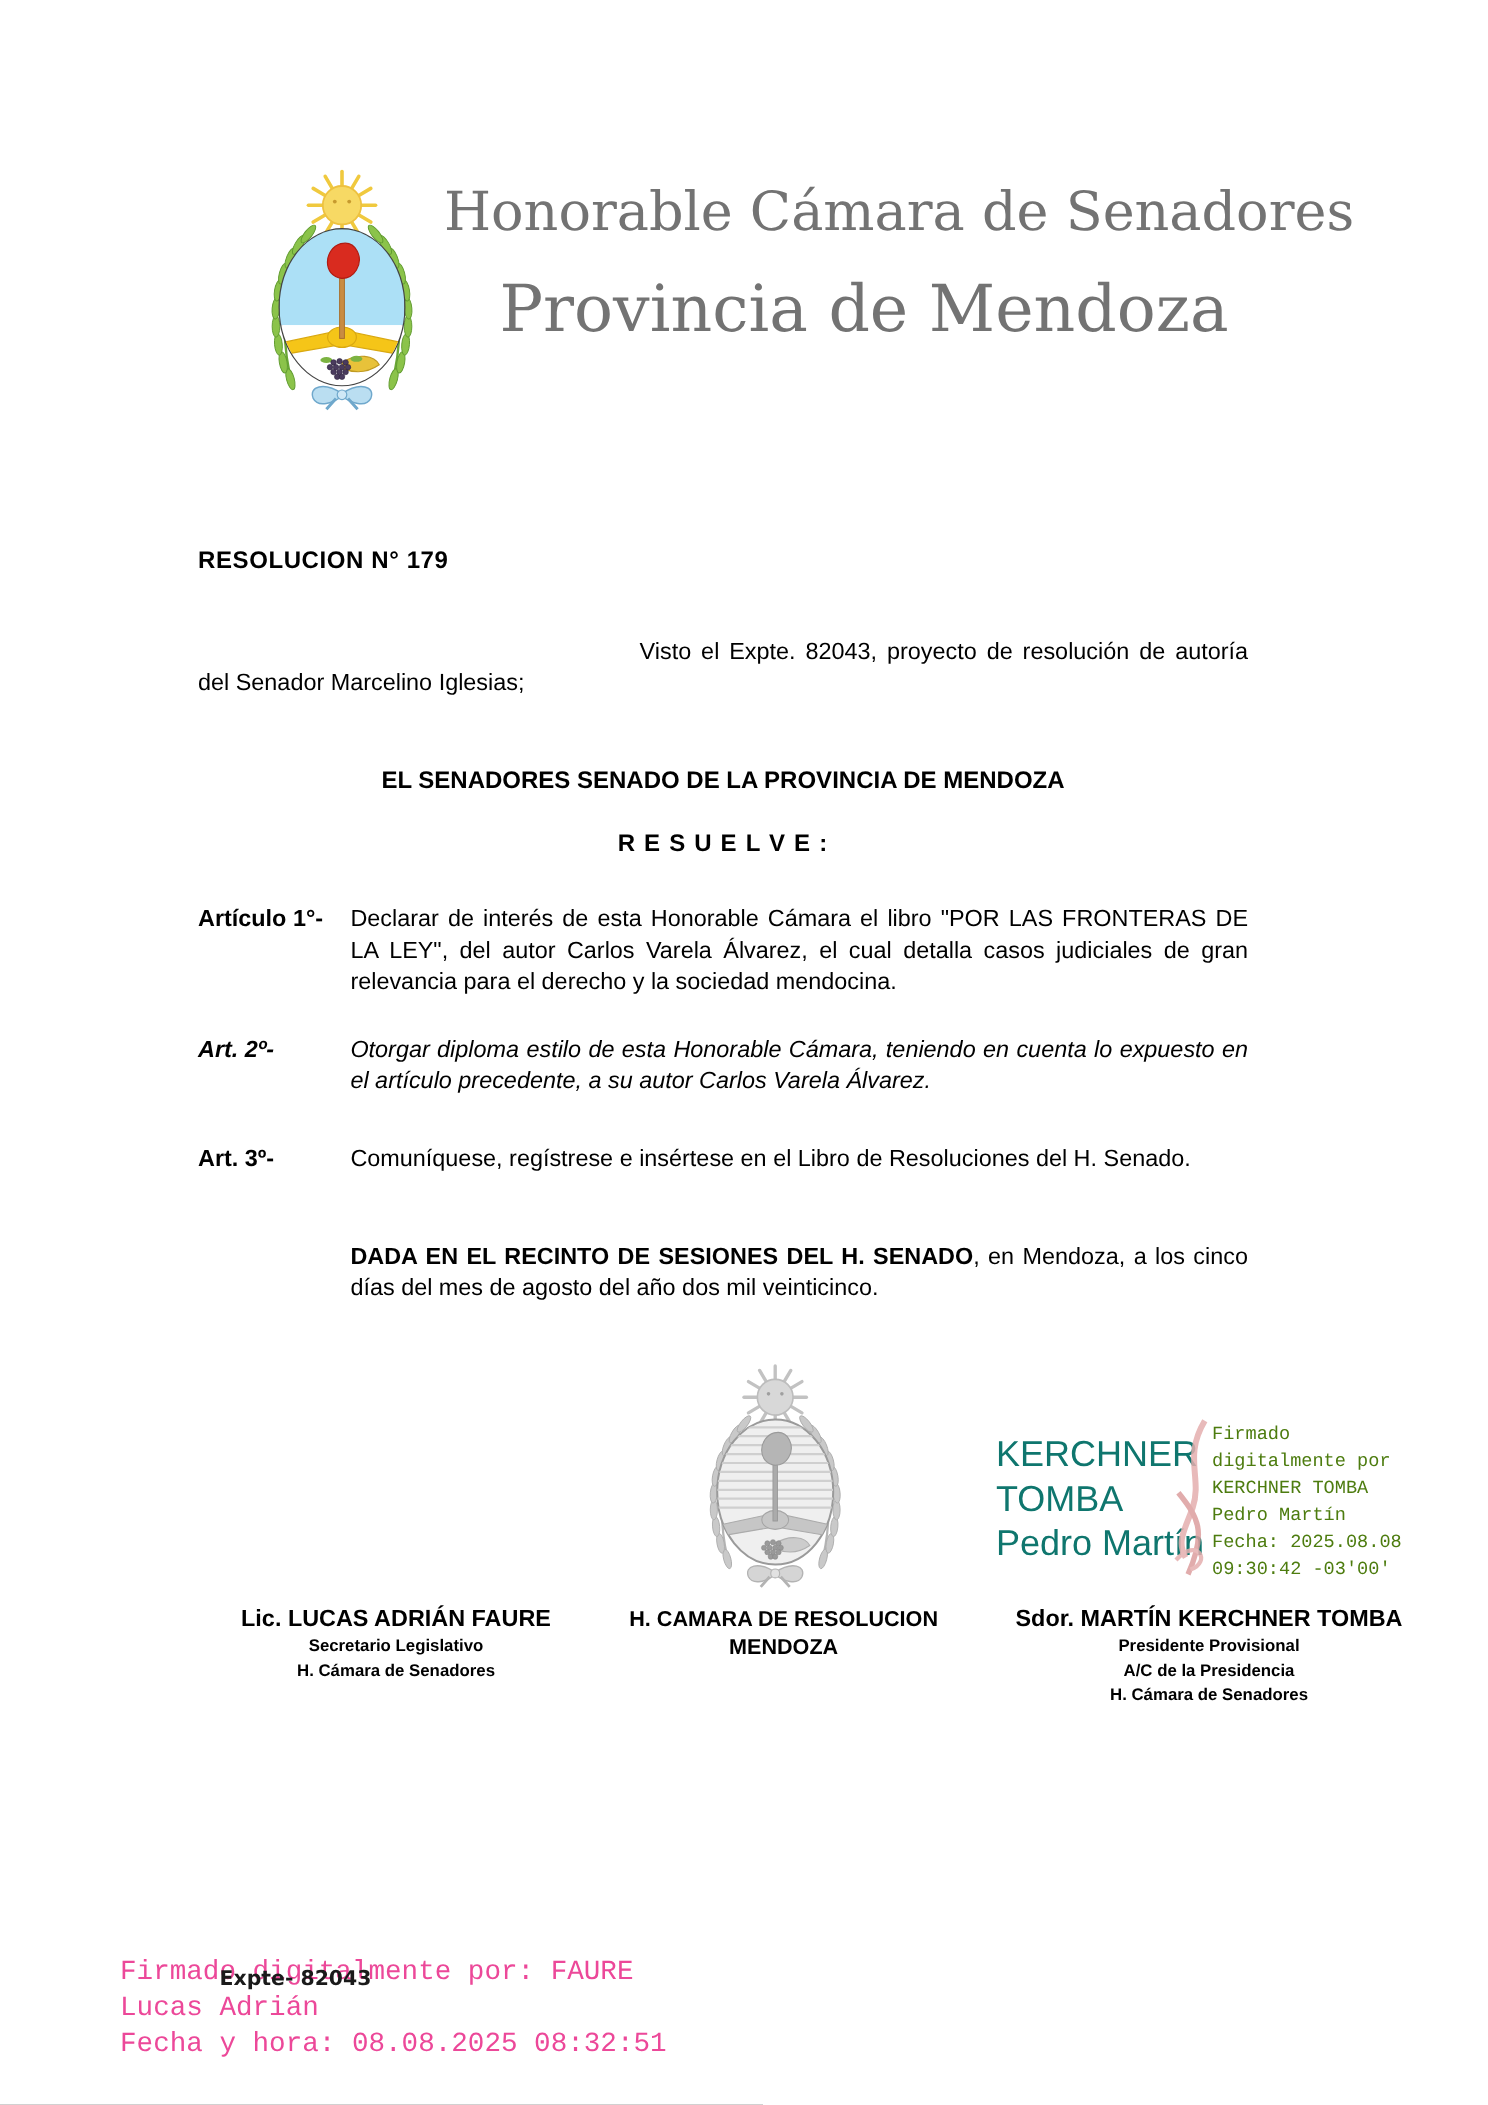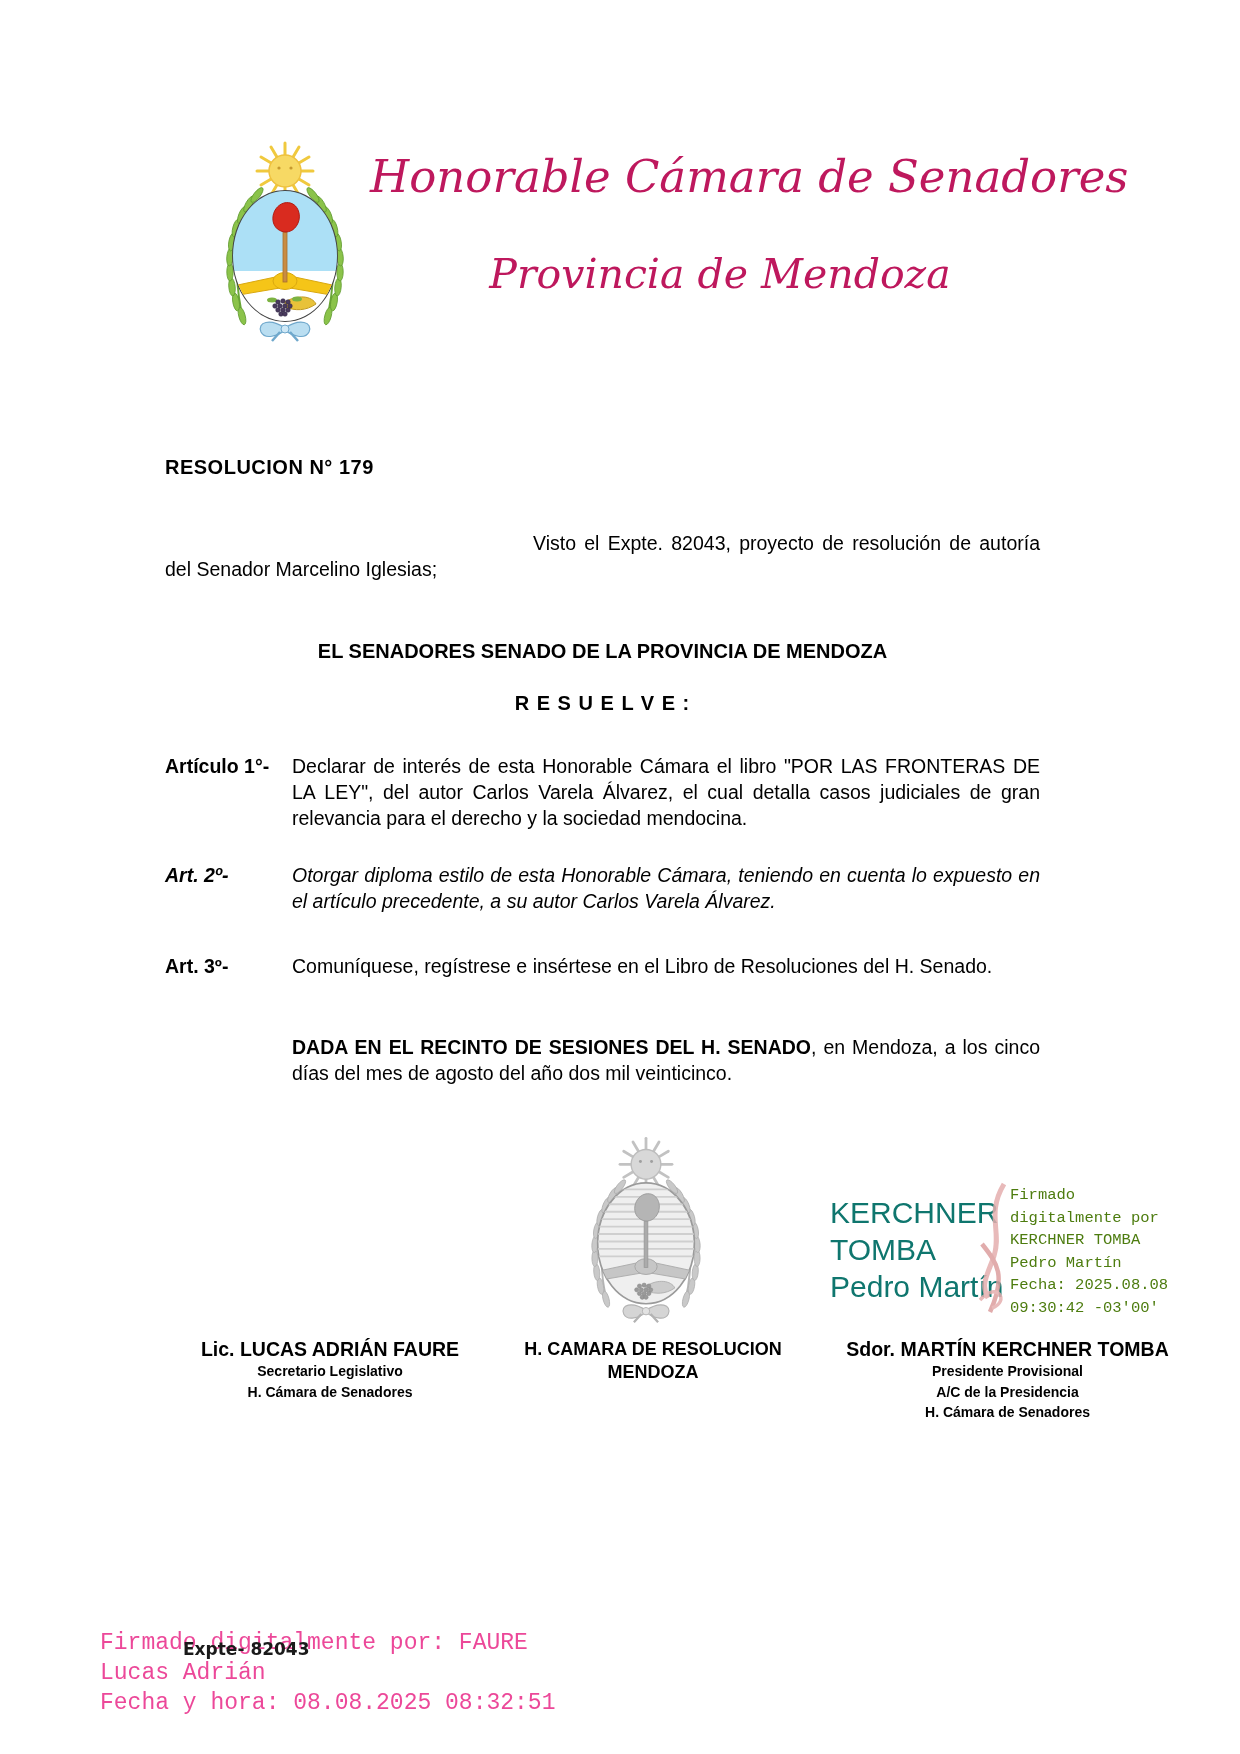--- a/index.html
+++ b/index.html
@@ -5,25 +5,25 @@
   html,body{margin:0;padding:0;background:#888;}
   .page{
     position:relative;width:1240px;height:1754px;margin:0 auto;
     background:#ffffff;color:#000;
     font-family:"Liberation Sans",sans-serif;
     overflow:hidden;
   }
   .abs{position:absolute;}
   
   .script-title{
-    font-family:"DejaVu Serif",serif;font-style:italic;
-    text-align:center;white-space:nowrap;color:#be185d;
+    font-family:"DejaVu Serif",serif;
+    text-align:center;white-space:nowrap;color:#737373;
   }
   .t1{left:370px;top:150px;width:700px;font-size:45px;}
-  .t2{left:370px;top:226px;width:700px;font-size:41px;margin-top:24px;}
+  .t2{left:370px;top:226px;width:700px;font-size:54px;}
   
   .res-num{left:165px;top:456px;font-size:20px;font-weight:bold;letter-spacing:.5px;}
   .visto{left:165px;top:530px;width:875px;font-size:19.5px;line-height:26px;
          text-align:justify;text-indent:368px;}
   .center-head{left:165px;width:875px;text-align:center;font-weight:bold;font-size:20px;}
   .h-senado{top:640px;}
   .h-resuelve{top:692px;letter-spacing:1px;}
   .art-label{left:165px;width:125px;font-size:19.5px;font-weight:bold;line-height:26px;}
   .art-body{left:292px;width:748px;font-size:19.5px;line-height:26px;text-align:justify;}
   .a1{top:753px;} .a2{top:862px;font-style:italic;} .a3{top:953px;}

